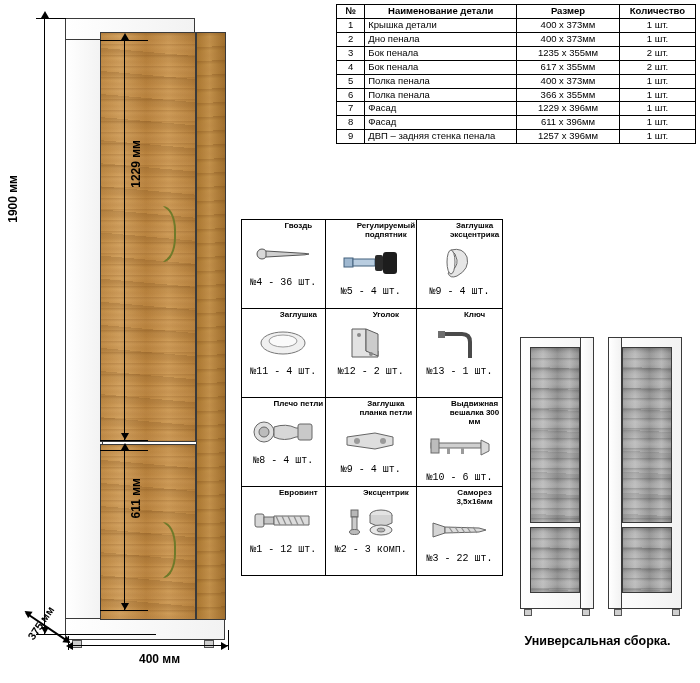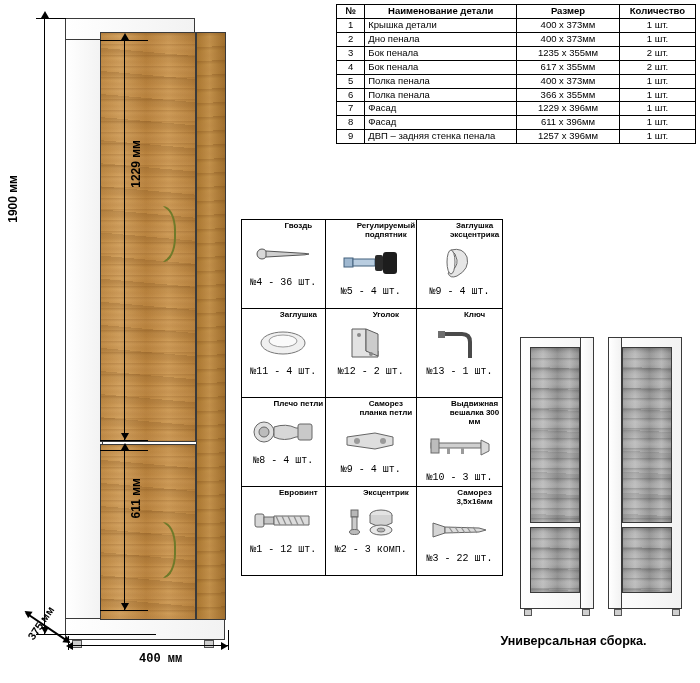--- a/index.html
+++ b/index.html
@@ -47,27 +47,27 @@
   #hardware td.empty{border:none;}
   .hw-title{font-weight:bold;font-size:8px;line-height:1.1;padding-left:30px;}
   .hw-art{height:46px;display:flex;align-items:center;justify-content:center;}
   .hw-qty{font-size:10px;font-family:Liberation Mono, monospace;}
 
   
   .dim{font-weight:bold;font-size:12px;}
   .vert{writing-mode:vertical-rl;transform:rotate(180deg);}
 
   #dim-1900{left:6px;top:175px;}
-  #dim-400{left:139px;top:652px;font-family:Liberation Mono, monospace;}
+  #dim-400{left:139px;top:652px;}
   #dim-375{left:22px;top:617px;transform:rotate(-56deg);font-weight:bold;font-size:11px;}
   #dim-1229{left:129px;top:140px;}
   #dim-611{left:129px;top:478px;}
 
   #assembly-caption{
-    left:476px;top:634px;width:195px;text-align:center;
+    left:500px;top:634px;width:195px;text-align:center;
     font-weight:bold;font-size:12.5px;
   }
 
   
   #cabinet-left{left:60px;top:10px;width:170px;height:630px;}
   #cabinet-right{left:520px;top:337px;width:165px;height:285px;}
 
   
   .oak{
     background:
@@ -255,42 +255,42 @@
           <svg width="64" height="34" viewBox="0 0 64 34">
             <circle cx="13" cy="17" r="10" fill="#e0e0e0" stroke="#666"></circle>
             <circle cx="13" cy="17" r="5" fill="#bcbcbc" stroke="#666"></circle>
             <path d="M23 12 q12 -4 22 1 L60 13 L60 21 L45 22 q-12 5 -22 0 Z" fill="#d7d7d7" stroke="#666"></path>
             <rect x="47" y="9" width="14" height="16" rx="2" fill="#c9c9c9" stroke="#666"></rect>
           </svg>
         </div>
         <div class="hw-qty">№8 - 4 шт.</div>
       </td>
       <td>
-        <div class="hw-title">Саморез планка петли</div>
+        <div class="hw-title">Заглушка планка петли</div>
         <div class="hw-art">
           <svg width="60" height="32" viewBox="0 0 60 32">
             <path d="M6 12 L34 8 L52 12 L52 20 L34 24 L6 20 Z" fill="#dedede" stroke="#666"></path>
             <circle cx="16" cy="16" r="3" fill="#9a9a9a"></circle>
             <circle cx="42" cy="16" r="3" fill="#9a9a9a"></circle>
           </svg>
         </div>
         <div class="hw-qty">№9 - 4 шт.</div>
       </td>
       <td>
         <div class="hw-title">Выдвижная вешалка 300 мм</div>
         <div class="hw-art">
           <svg width="66" height="28" viewBox="0 0 66 28">
             <rect x="4" y="8" width="50" height="5" fill="#cfcfcf" stroke="#6a6a6a"></rect>
             <rect x="4" y="4" width="8" height="14" fill="#bdbdbd" stroke="#6a6a6a"></rect>
             <path d="M54 5 L62 9 L62 16 L54 20 Z" fill="#d9d9d9" stroke="#6a6a6a"></path>
             <rect x="20" y="13" width="3" height="6" fill="#9b9b9b"></rect>
             <rect x="34" y="13" width="3" height="6" fill="#9b9b9b"></rect>
           </svg>
         </div>
-        <div class="hw-qty">№10 - 3 шт.</div>
+        <div class="hw-qty">№10 - 6 шт.</div>
       </td>
     </tr>
 
     <tr>
       <td>
         <div class="hw-title">Евровинт</div>
         <div class="hw-art">
           <svg width="64" height="22" viewBox="0 0 64 22">
             <rect x="4" y="4" width="9" height="13" rx="2" fill="#d7d7d7" stroke="#666"></rect>
             <rect x="13" y="7" width="10" height="7" fill="#c6c6c6" stroke="#666"></rect>

